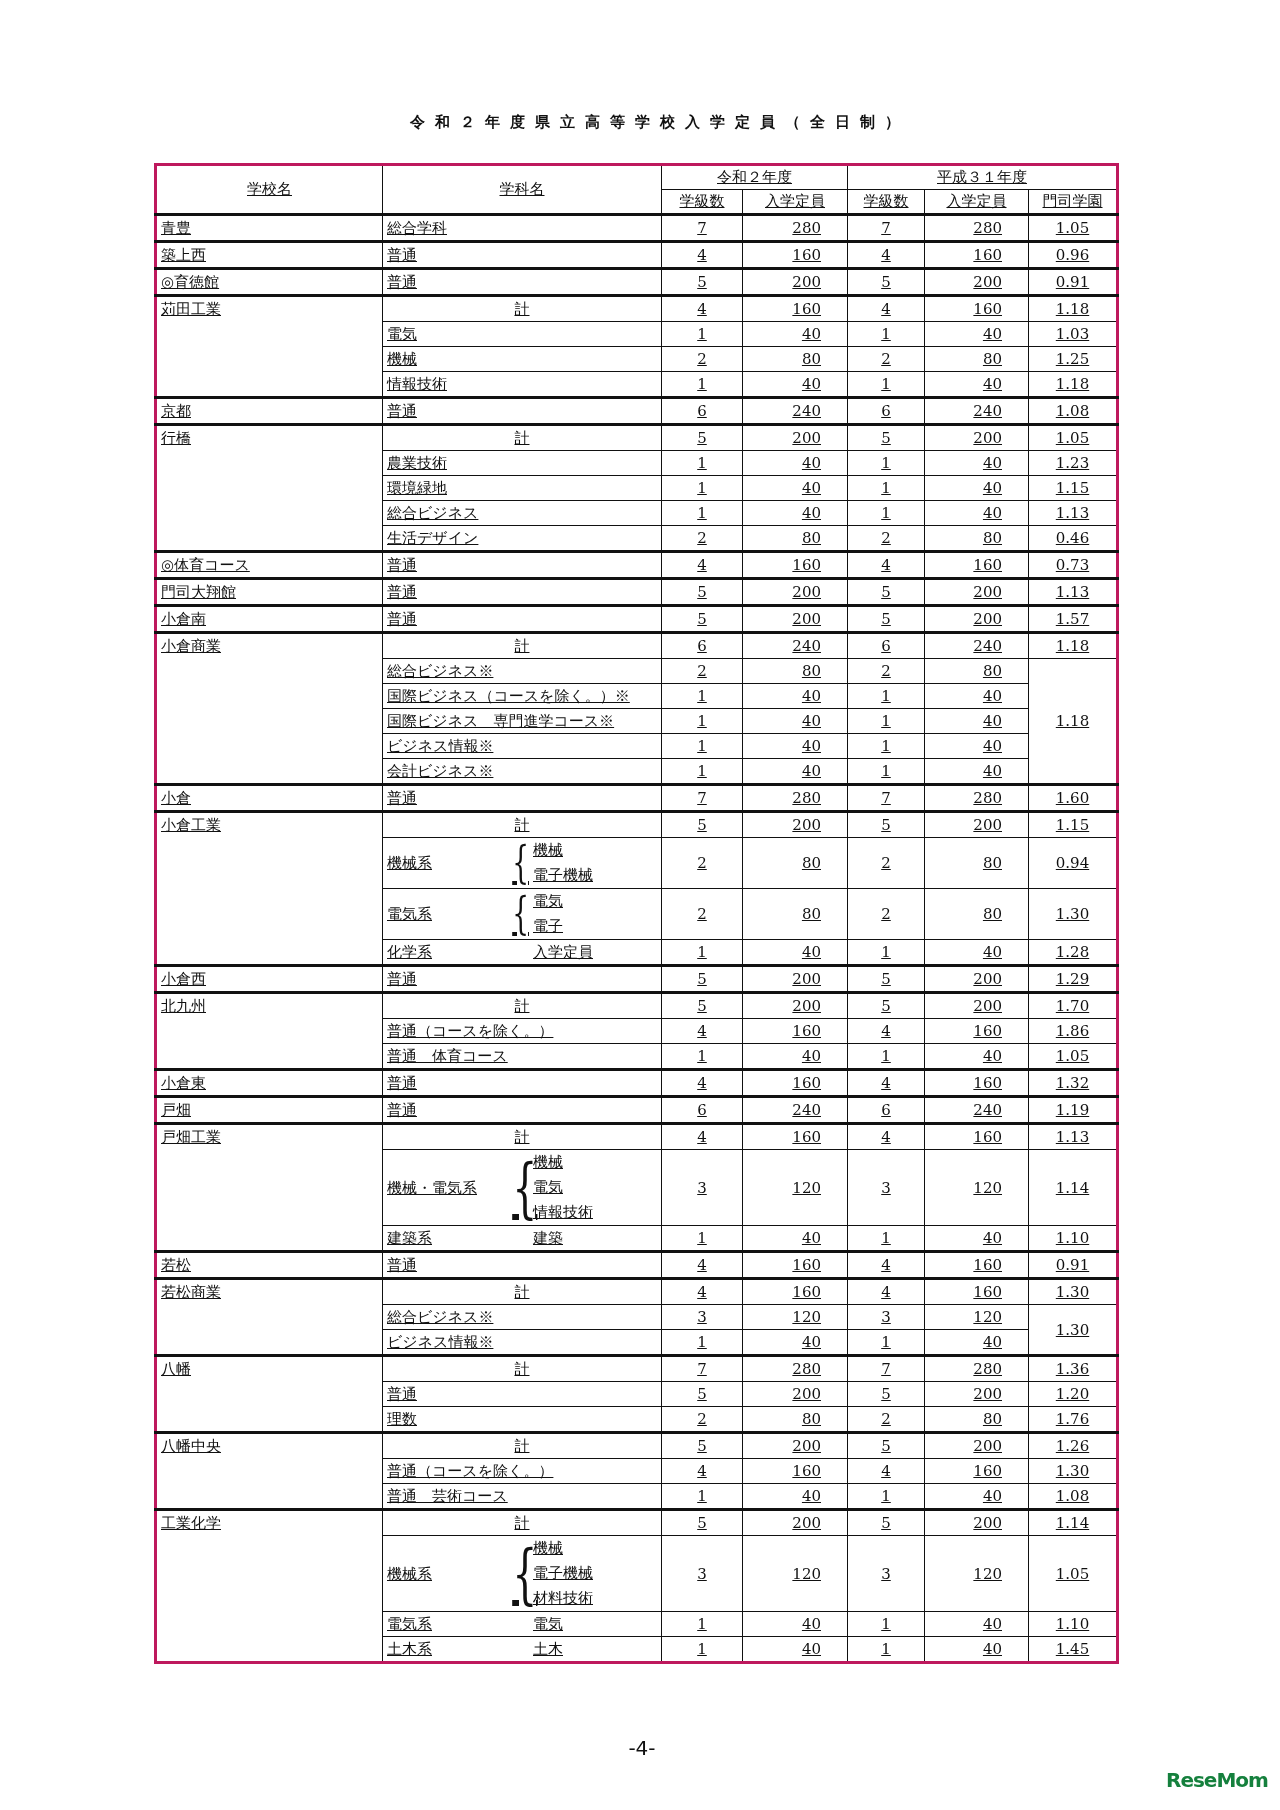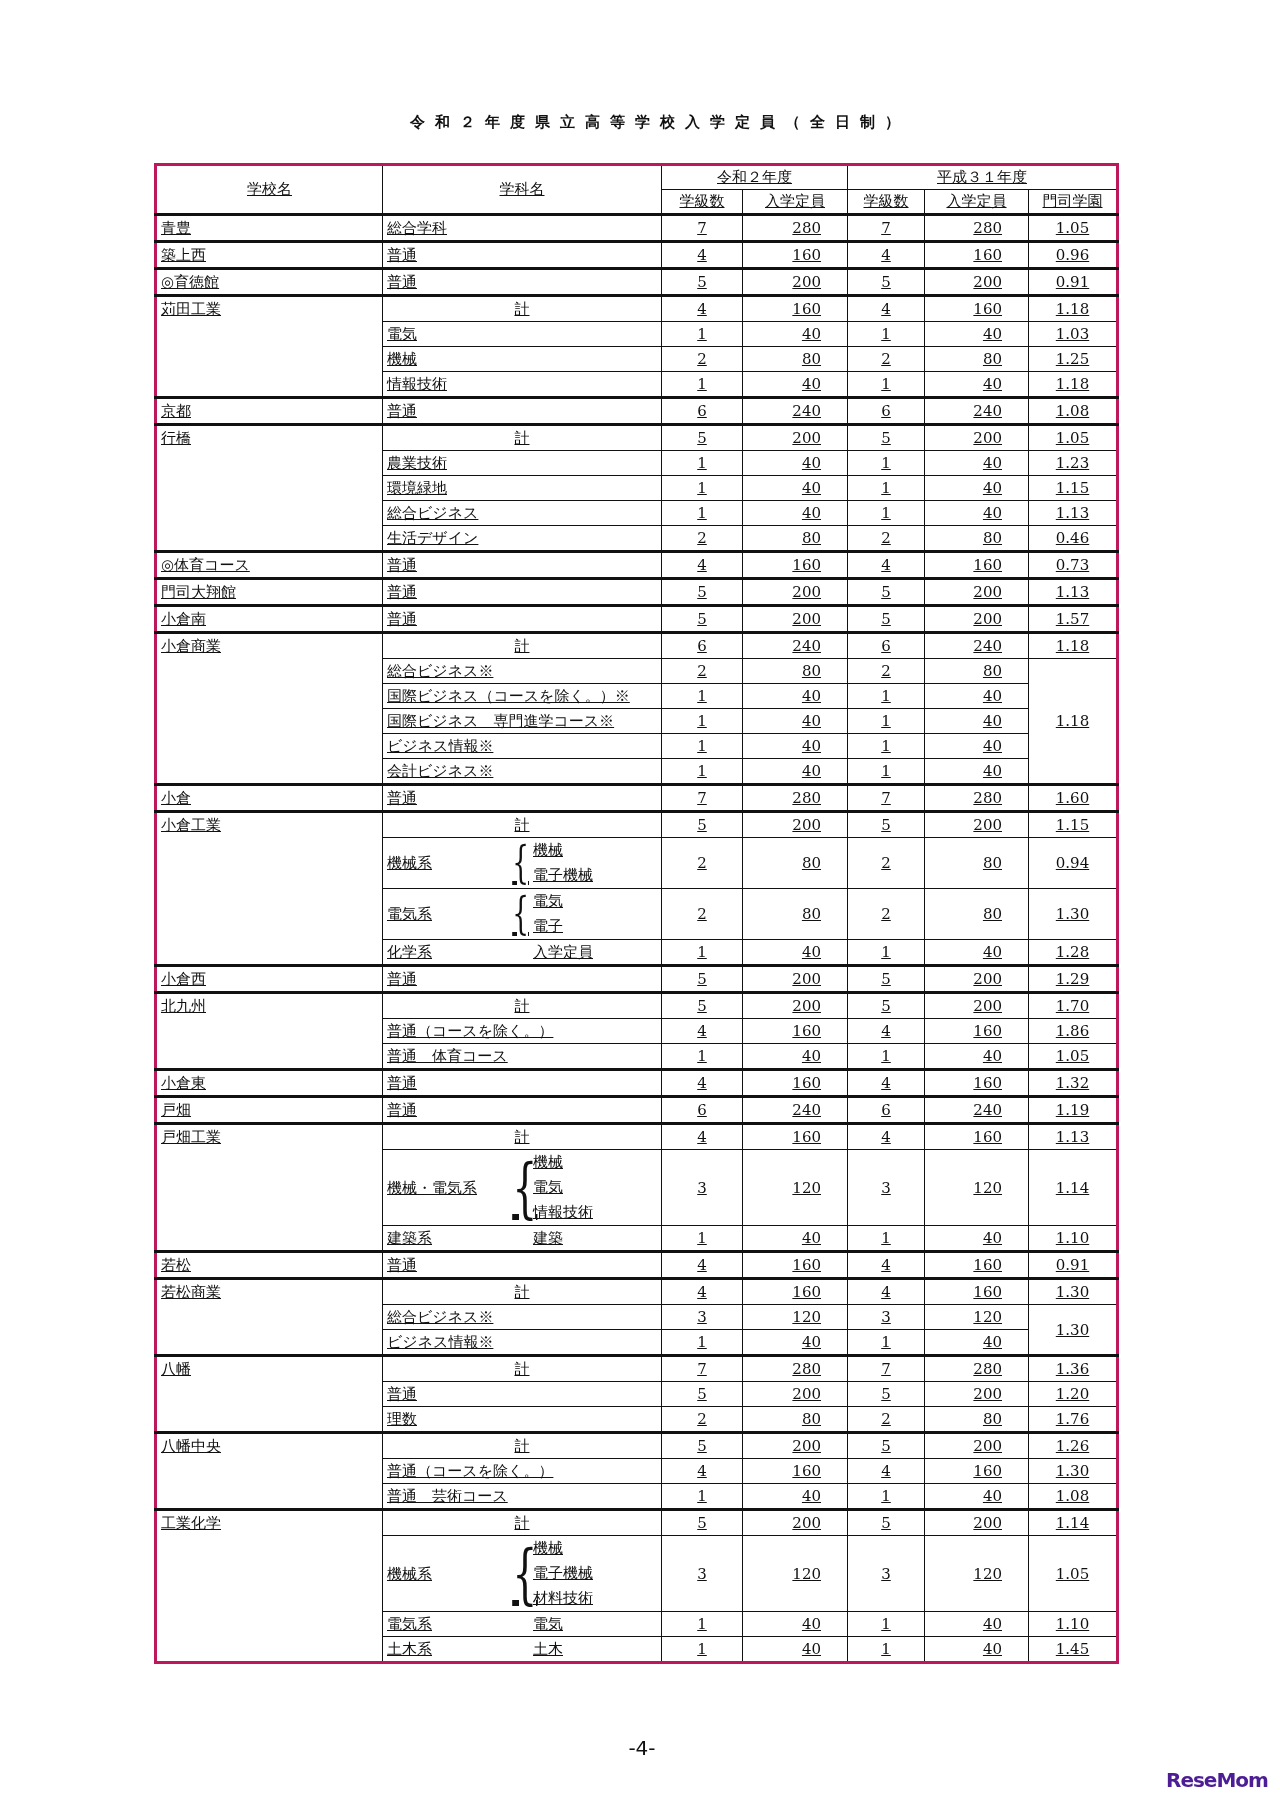--- a/index.html
+++ b/index.html
@@ -18,21 +18,21 @@
   td.ratio { text-align:center;border-radius:9px; }
   col.c1 { width:227px; } col.c2 { width:279px; } col.c3 { width:81px; } col.c4 { width:105px; }
   col.c5 { width:77px; } col.c6 { width:104px; } col.c7 { width:89px; }
   .sub { display:flex; align-items:center; }
   .sub .sys { width:120px; }
   .sub .brace { font-size:36px; line-height:1; width:26px; transform:scaleX(0.6); color:#111; }
   .sub .list { display:flex; flex-direction:column; line-height:25px; }
   .sub .single { padding-left:26px; }
   td.multi { height:auto; line-height:normal; padding-top:1px; padding-bottom:1px; }
   .page-num { position:absolute; top:1736px; left:0; width:1280px; text-align:center; font-family:"DejaVu Sans","Liberation Sans",sans-serif; font-size:20px; padding-left:4px; box-sizing:border-box; }
-  .logo { position:absolute; top:1768px; left:1166px; font-family:"DejaVu Sans","Liberation Sans",sans-serif; font-size:20px; font-weight:bold; color:#4c1d95; letter-spacing:-1px; }
+  .logo { position:absolute; top:1768px; left:1166px; font-family:"DejaVu Sans","Liberation Sans",sans-serif; font-size:20px; font-weight:bold; color:#15803d; letter-spacing:-1px; }
 </style>
 </head>
 <body>
 
 <div class="title">令和２年度県立高等学校入学定員（全日制）</div>
 
 <table class="main">
   <colgroup>
     <col class="c1">
       <col class="c2">

